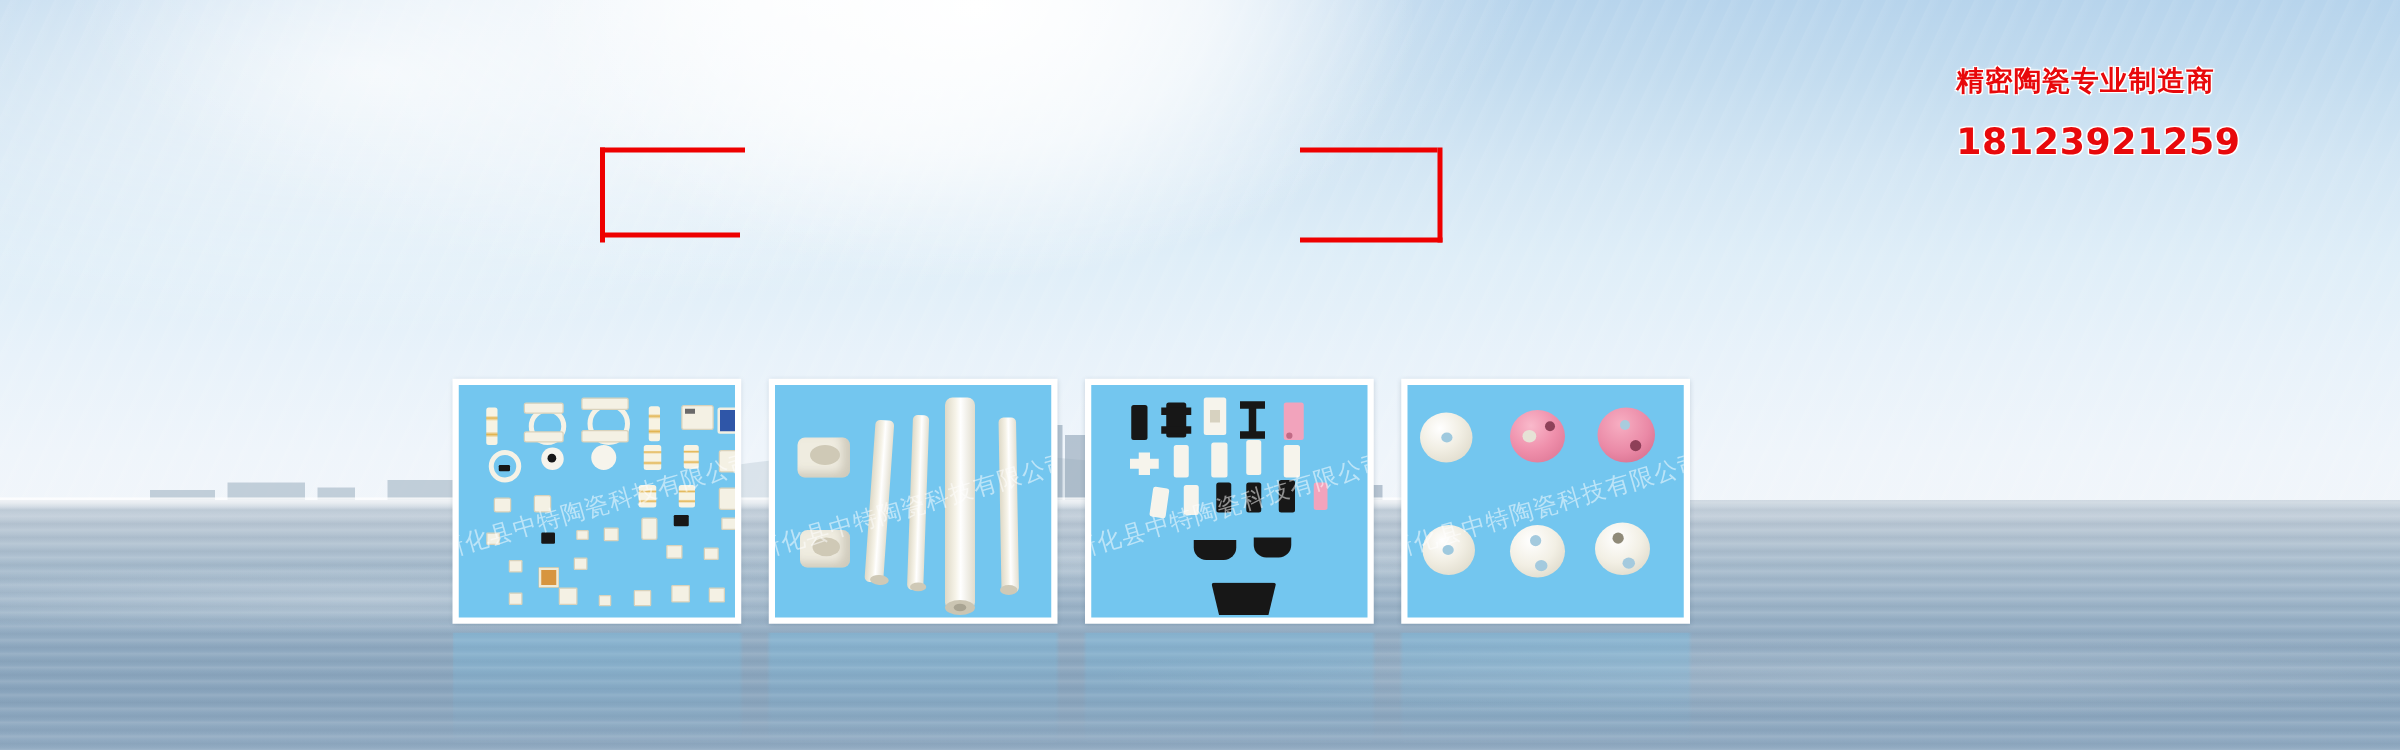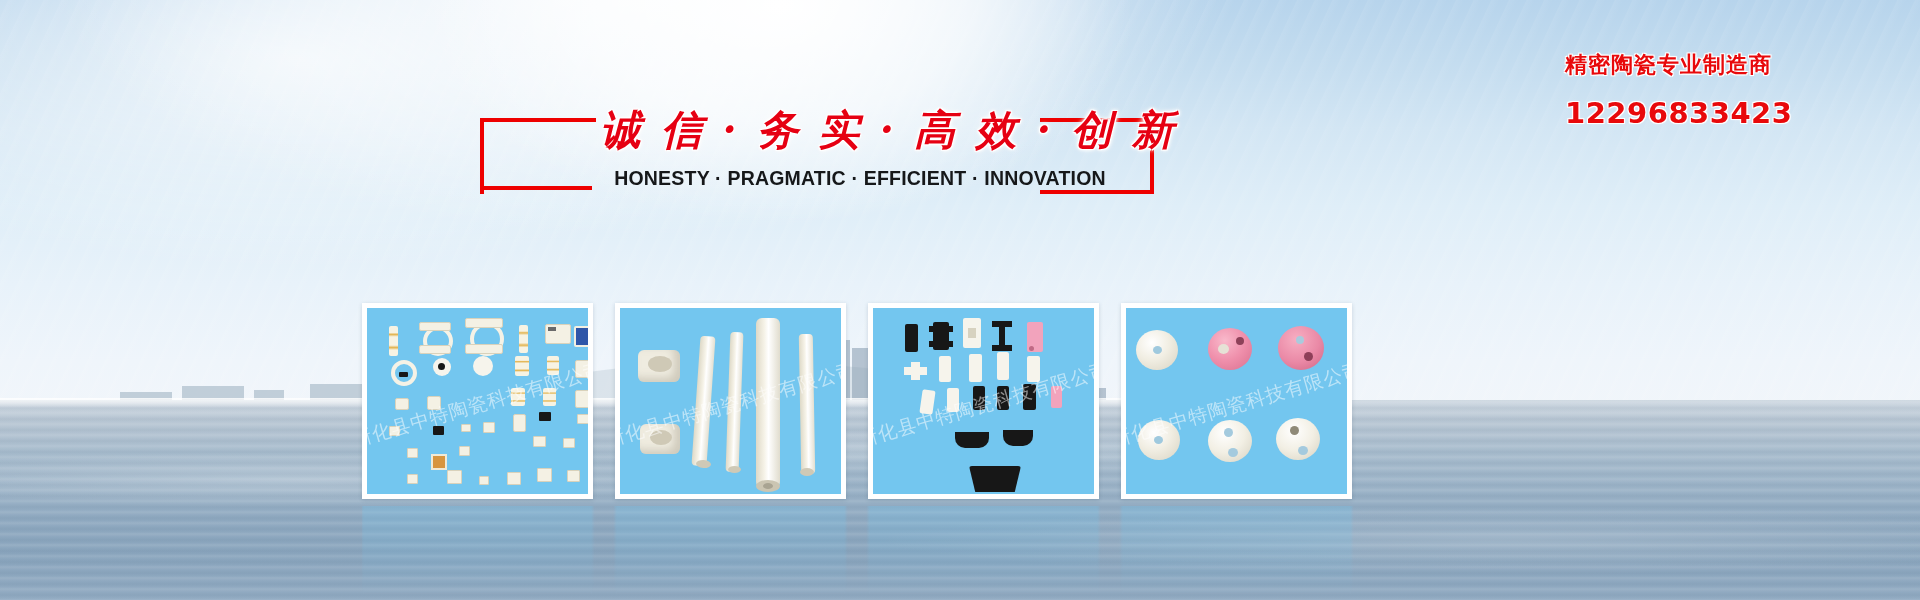--- a/index.html
+++ b/index.html
@@ -359,27 +359,25 @@
   <div class="water-ripples"></div>
   <div class="water-ripples2"></div>
   <div class="shore-line"></div>
 
   <div class="bracket bracket-left"></div>
   <div class="bracket-right-top"></div>
   <div class="bracket bracket-right"></div>
   <div class="bracket-left-bottom"></div>
 
   <div class="slogan">
-    <div class="slogan-cn">诚 信 · 务 实 · 高 效 · 创 新</div>
-    <div class="slogan-en">HONESTY · PRAGMATIC · EFFICIENT · INNOVATION</div>
   </div>
 
   <div class="contact">
     <div class="contact-tagline">精密陶瓷专业制造商</div>
-    <div class="contact-phone">12296833423</div>
+    <div class="contact-phone">18123921259</div>
   </div>
 
   <div class="panels">
 
     <div class="panel">
       <div class="panel-inner">
         <div class="parts">
           <div class="part chip-gold" style="left:22px;top:18px;width:9px;height:30px;border-radius:2px;"></div>
           <div class="part ring" style="left:56px;top:18px;width:22px;height:22px;"></div>
           <div class="part chip" style="left:52px;top:14px;width:30px;height:7px;border-radius:2px;"></div>

